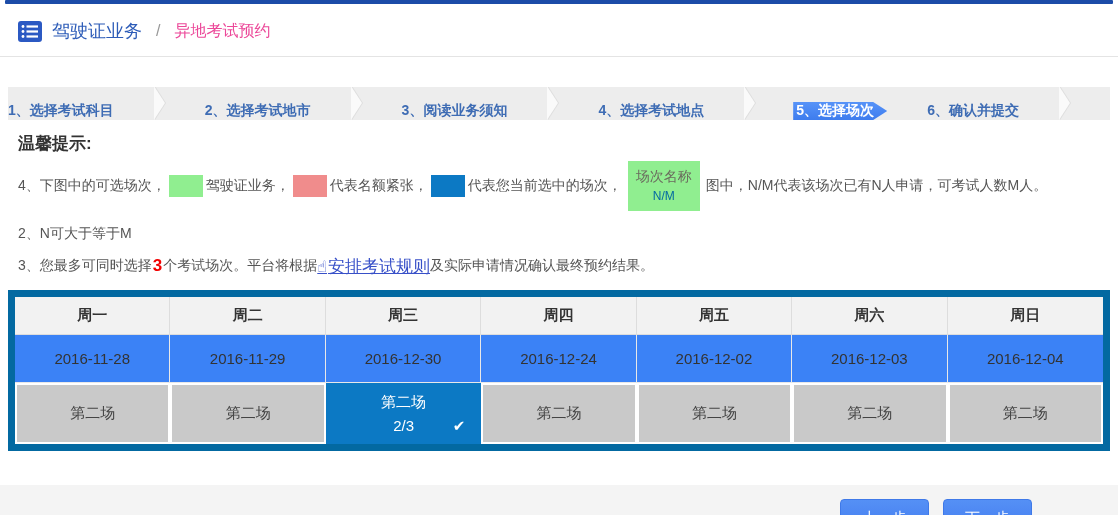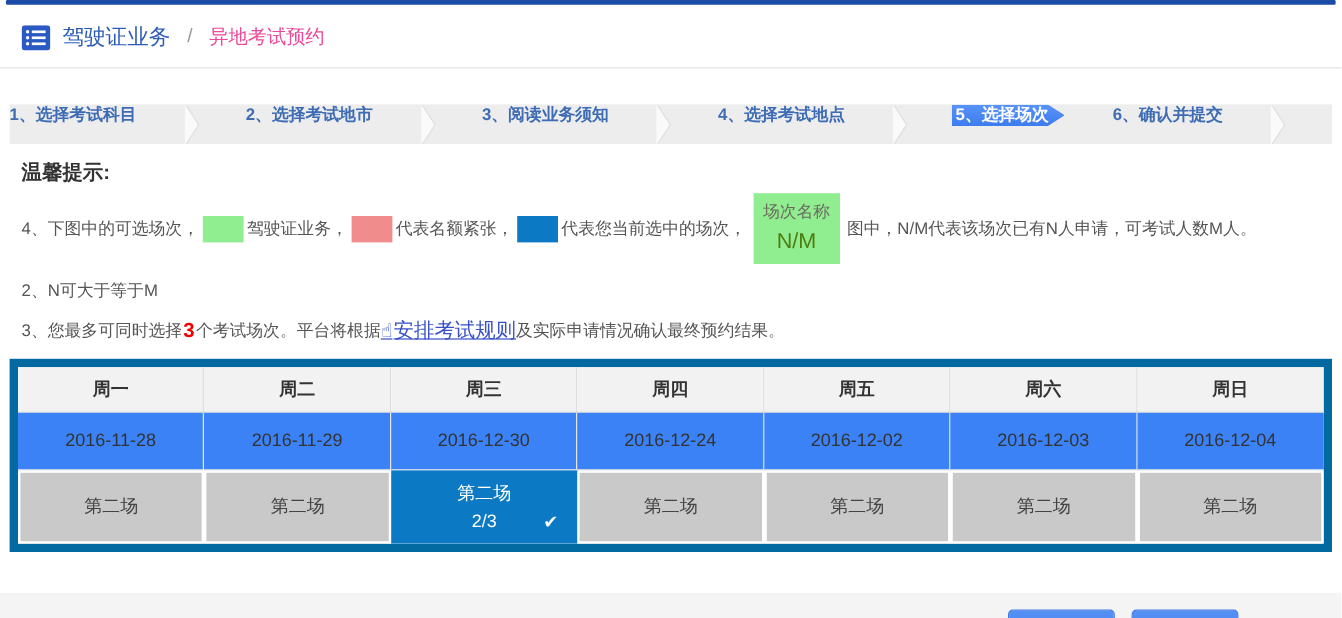--- a/index.html
+++ b/index.html
@@ -14,21 +14,21 @@
 
   
   .header { display:flex; align-items:center; padding:15px 0 13px 18px; }
   .hicon { width:24px; height:21px; display:inline-flex; }
   .htitle { color:#2d5cb8; font-size:18px; margin-left:10px; }
   .hslash { color:#999; font-size:16px; margin:0 14px; }
   .hsub { color:#ec4899; font-size:16px; }
   .divider { border:none; border-top:1px solid #e4e4e4; margin:0; }
 
   
-  .stepbar { margin:30px 8px 0; height:33px; background:#ededed; display:flex; align-items:flex-start; overflow:hidden;gap:40px; }
+  .stepbar { margin:30px 8px 0; height:33px; background:#ededed; display:flex; align-items:flex-end; overflow:hidden;gap:40px; }
   .step { width:146px; display:flex; align-items:center; justify-content:center;
           color:#3e6cb4; font-weight:bold; font-size:14px; white-space:nowrap; }
   .step.active {
     width:172px; color:#fff;
     background:linear-gradient(#5793f8,#3d7cee);
     clip-path:polygon(0 0, calc(100% - 14px) 0, 100% 50%, calc(100% - 14px) 100%, 0 100%);
     padding-right:10px; margin-left:-2px;
   }
   .sep { width:0; height:0; border-top:17px solid transparent; border-bottom:17px solid transparent;
          border-left:11px solid #fafafa; filter:drop-shadow(1px 0 0 #dcdcdc); }
@@ -37,21 +37,21 @@
   
   .tips { margin:12px 18px 0; font-size:14px; color:#555; }
   .tips-title { font-weight:bold; color:#333; margin:0 0 6px; font-size:17px; }
   .tip-line1 { display:flex; align-items:center; flex-wrap:nowrap; margin:4px 0 6px; }
   .swatch { width:34px; height:22px; margin:0 3px; flex:0 0 auto; }
   .sw-green { background:var(--green,#90ee90); }
   .sw-red { background:var(--red,#f08c8c); }
   .sw-blue { background:var(--blue,#0c79c4); }
   .name-box { background:var(--green,#90ee90); width:72px; text-align:center; padding:4px 2px; margin:0 6px; line-height:1.6; flex:0 0 auto; }
   .name-box .nb-title { color:#6b6b5e; font-size:14px; display:block; }
-  .name-box .nb-val { color:#4d7c0f; font-size:18px; display:block; }
+  .name-box .nb-val { color:#0369a1; font-size:12px; display:block; }
   .tip-line2 { margin:14px 0 12px; }
   .tip-line3 { display:flex; align-items:center; }
   .red-count { color:#f20000; font-weight:bold; font-size:17px; padding:0 1px; }
   .rule-link { color:#3850c8; font-size:17px; text-decoration:underline; cursor:pointer; display:inline-flex; align-items:center; }
   .hand-icon { font-size:16px; text-decoration:none; display:inline-block; margin-right:1px; }
 
   
   .schedule { margin:12px 8px 0; border:7px solid #0369a1; }
   .srow { display:grid; grid-template-columns:repeat(7,1fr); }
   .hcell { height:38px; display:flex; align-items:center; justify-content:center;

